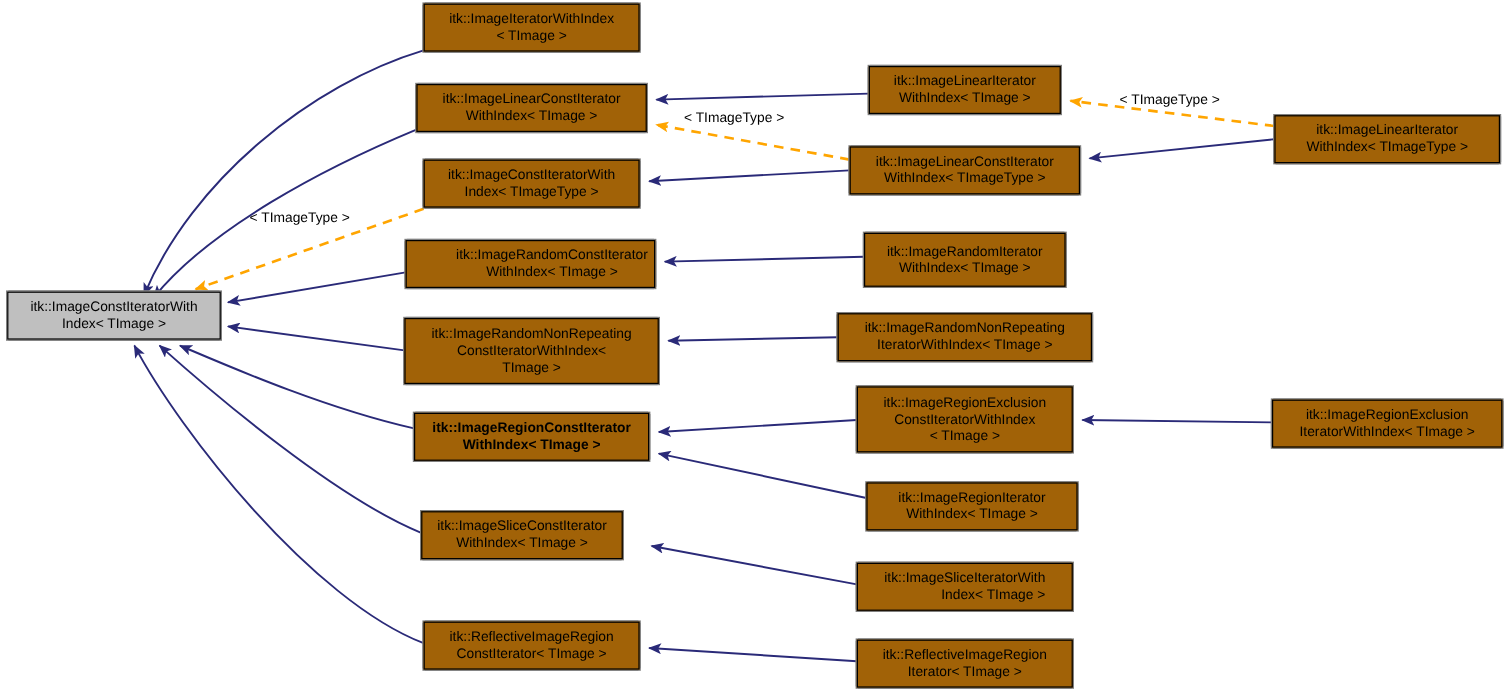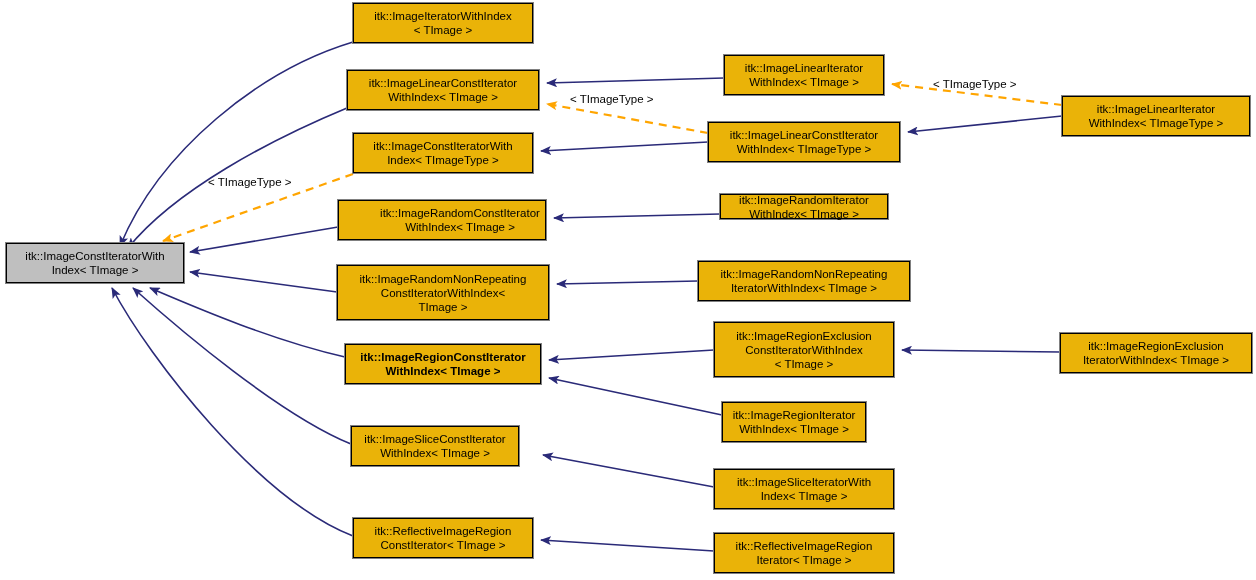--- a/index.html
+++ b/index.html
@@ -18,21 +18,21 @@
   svg.edges {
     position: absolute;
     left: 0;
     top: 0;
     width: 1256px;
     height: 580px;
   }
   .node {
     position: absolute;
     box-sizing: border-box;
-    background: #eab308;
+    background: #a16207;
     border: 1px solid #000000;
     box-shadow: 1px 1px 0 0 #808080, -1px -1px 0 0 #808080,
                 1px -1px 0 0 #808080, -1px 1px 0 0 #808080;
     display: flex;
     align-items: center;
     justify-content: center;
     text-align: center;
     font-size: 11.5px;
     line-height: 14px;
     color: #000000;
@@ -109,30 +109,30 @@
       <div class="node" style="left: 345px; top: 344px; width: 196px; height: 40px; font-weight: bold;">itk::ImageRegionConstIterator
 WithIndex&lt; TImage &gt;</div>
       <div class="node" style="left: 351px; top: 426px; width: 168px; height: 40px;">itk::ImageSliceConstIterator
 WithIndex&lt; TImage &gt;</div>
       <div class="node" style="left: 353px; top: 518px; width: 180px; height: 40px;">itk::ReflectiveImageRegion
 ConstIterator&lt; TImage &gt;</div>
       <div class="node" style="left: 724px; top: 55px; width: 160px; height: 40px;">itk::ImageLinearIterator
 WithIndex&lt; TImage &gt;</div>
       <div class="node" style="left: 708px; top: 122px; width: 192px; height: 40px;">itk::ImageLinearConstIterator
 WithIndex&lt; TImageType &gt;</div>
-      <div class="node" style="left: 720px; top: 194px; width: 168px; height: 25px;">itk::ImageRandomIterator
+      <div class="node" style="left: 720px; top: 194px; width: 168px; height: 45px;">itk::ImageRandomIterator
 WithIndex&lt; TImage &gt;</div>
       <div class="node" style="left: 698px; top: 261px; width: 212px; height: 40px;">itk::ImageRandomNonRepeating
 IteratorWithIndex&lt; TImage &gt;</div>
       <div class="node" style="left: 714px; top: 322px; width: 180px; height: 55px;">itk::ImageRegionExclusion
 ConstIteratorWithIndex
 &lt; TImage &gt;</div>
-      <div class="node" style="left: 722px; top: 402px; width: 144px; height: 40px;">itk::ImageRegionIterator
+      <div class="node" style="left: 722px; top: 402px; width: 176px; height: 40px;">itk::ImageRegionIterator
 WithIndex&lt; TImage &gt;</div>
-      <div class="node" style="left: 714px; top: 469px; width: 180px; height: 40px;">itk::ImageSliceIteratorWith
+      <div class="node" style="left: 714px; top: 469px; width: 180px; height: 40px; text-align: right;">itk::ImageSliceIteratorWith
 Index&lt; TImage &gt;</div>
       <div class="node" style="left: 714px; top: 533px; width: 180px; height: 40px;">itk::ReflectiveImageRegion
 Iterator&lt; TImage &gt;</div>
       <div class="node" style="left: 1062px; top: 96px; width: 188px; height: 40px;">itk::ImageLinearIterator
 WithIndex&lt; TImageType &gt;</div>
       <div class="node" style="left: 1060px; top: 333px; width: 192px; height: 40px;">itk::ImageRegionExclusion
 IteratorWithIndex&lt; TImage &gt;</div>
     </div>
   <div id="labels-group">
       <div class="edge-label" style="left: 208px; top: 176px;">&lt; TImageType &gt;</div>

